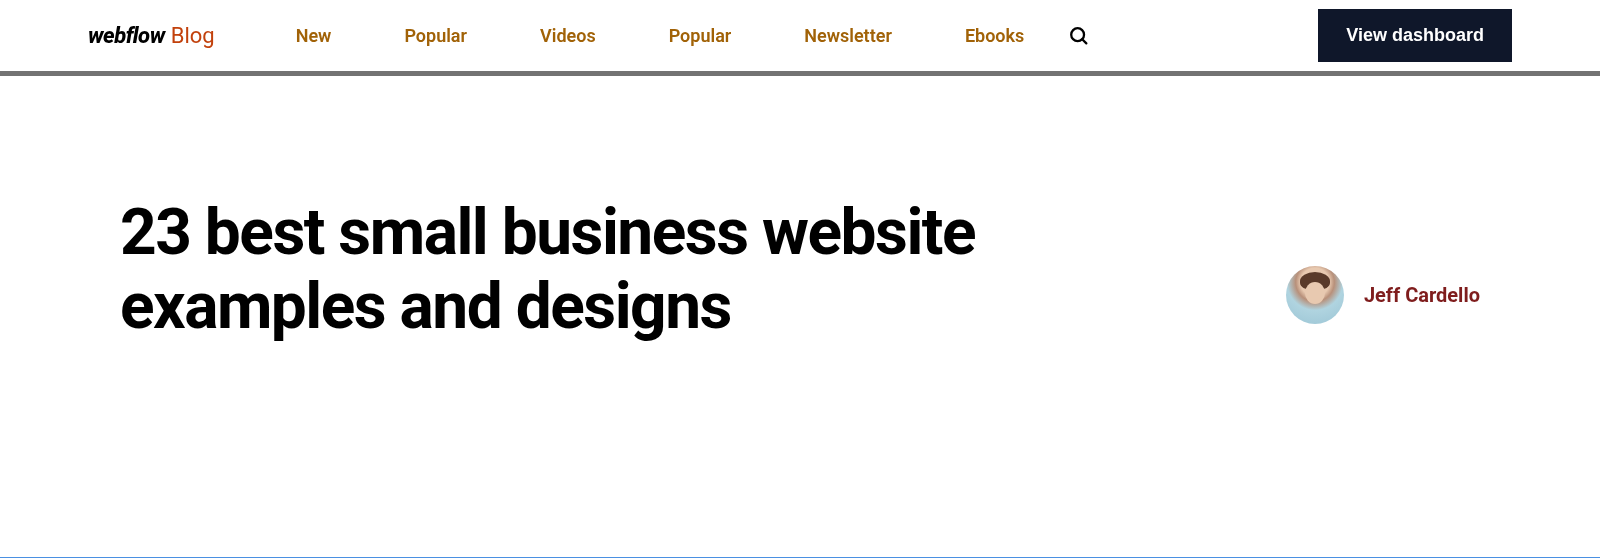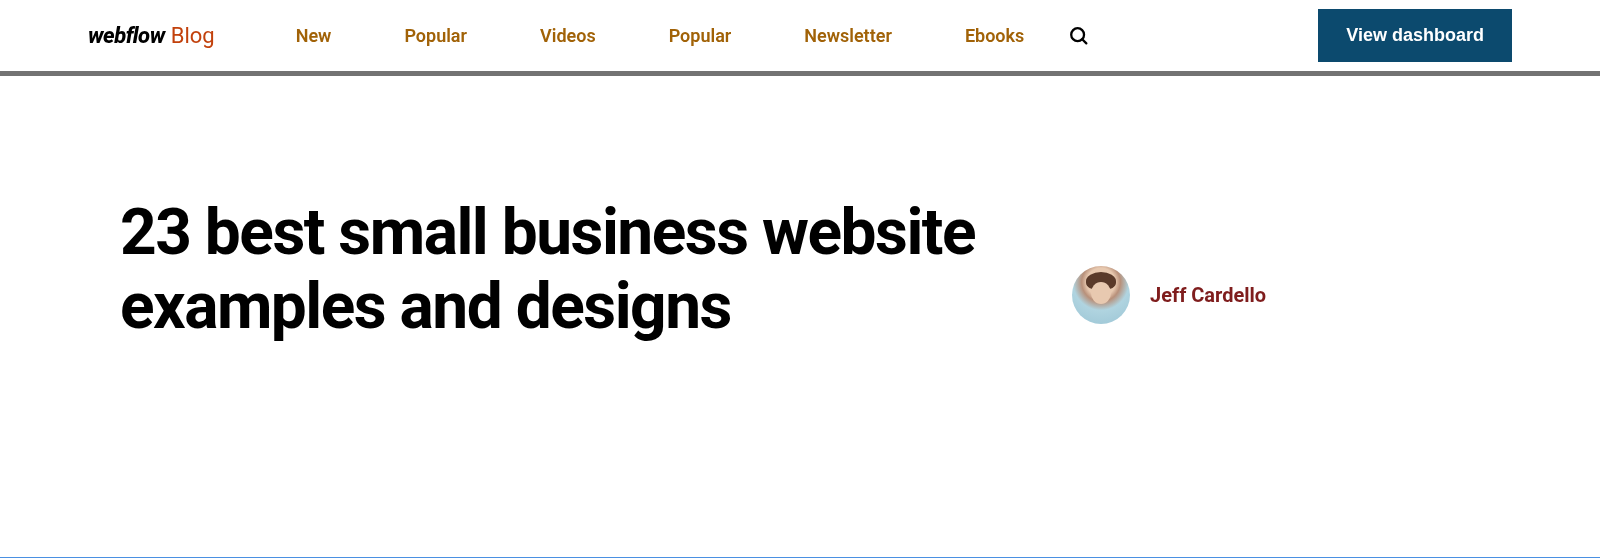--- a/index.html
+++ b/index.html
@@ -59,32 +59,33 @@
       cursor: pointer;
       margin-left: 40px;
       padding: 4px;
       display: flex;
       align-items: center;
     }
     .spacer {
       flex: 1;
     }
     .cta {
-      background: #0c4a6e;
+      background: #0f172a;
       color: #fff;
       font-size: 18px;
       font-weight: 600;
       border: none;
       padding: 16px 28px;
       cursor: pointer;
     }
     .main {
       display: flex;
       padding: 120px 120px 0 120px;
       gap: 72px;
+      justify-content: space-between;
     }
     .article {
       flex: 0 0 880px;
     }
     .title {
       font-size: 64px;
       font-weight: 700;
       line-height: 1.15;
       letter-spacing: -1.5px;
       margin-bottom: 36px;

